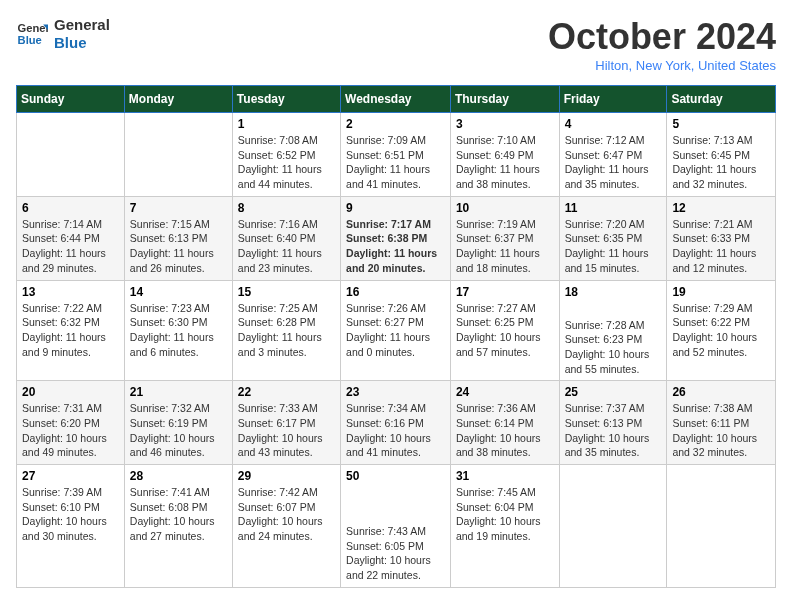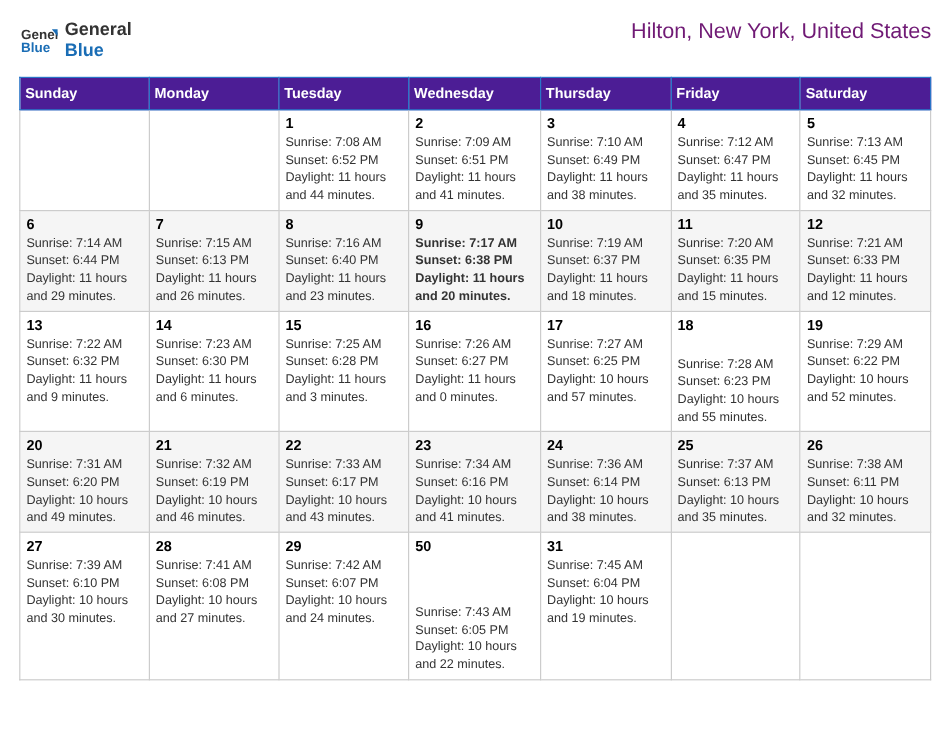--- a/index.html
+++ b/index.html
@@ -27,30 +27,30 @@
     }
     .title-block {
       text-align: right;
     }
     .month-title {
       font-size: 36px;
       font-weight: bold;
       color: #333;
     }
     .location {
-      font-size: 18px;
-      color: #701a75;
+      font-size: 13px;
+      color: #3b82f6;
     }
     table {
       width: 100%;
       border-collapse: collapse;
       font-size: 11px;
     }
     thead tr th {
-      background-color: #4c1d95;
+      background-color: #14532d;
       color: #fff;
       padding: 6px 4px;
       text-align: left;
       font-size: 12px;
       font-weight: bold;
       border: 1px solid #2a75c7;
     }
     tbody tr td {
       border: 1px solid #ccc;
       padding: 4px 5px;
@@ -86,20 +86,21 @@
       <text x="2" y="18" font-size="14" font-weight="bold" fill="#333" font-family="Arial">General</text>
       <text x="2" y="32" font-size="14" font-weight="bold" fill="#1a6db5" font-family="Arial">Blue</text>
       <polygon points="34,8 44,8 44,20" fill="#1a6db5"></polygon>
     </svg>
     <div style="display:flex;flex-direction:column;margin-left:2px;">
       <span style="font-size:15px;font-weight:bold;color:#333;line-height:1.2;">General</span>
       <span style="font-size:15px;font-weight:bold;color:#1a6db5;line-height:1.2;">Blue</span>
     </div>
   </div>
   <div class="title-block">
+    <div class="month-title">October 2024</div>
     <div class="location">Hilton, New York, United States</div>
   </div>
 </div>
 
 <table>
   <thead>
     <tr id="header-row">
     <th>Sunday</th>
         <th>Monday</th>
         <th>Tuesday</th>

